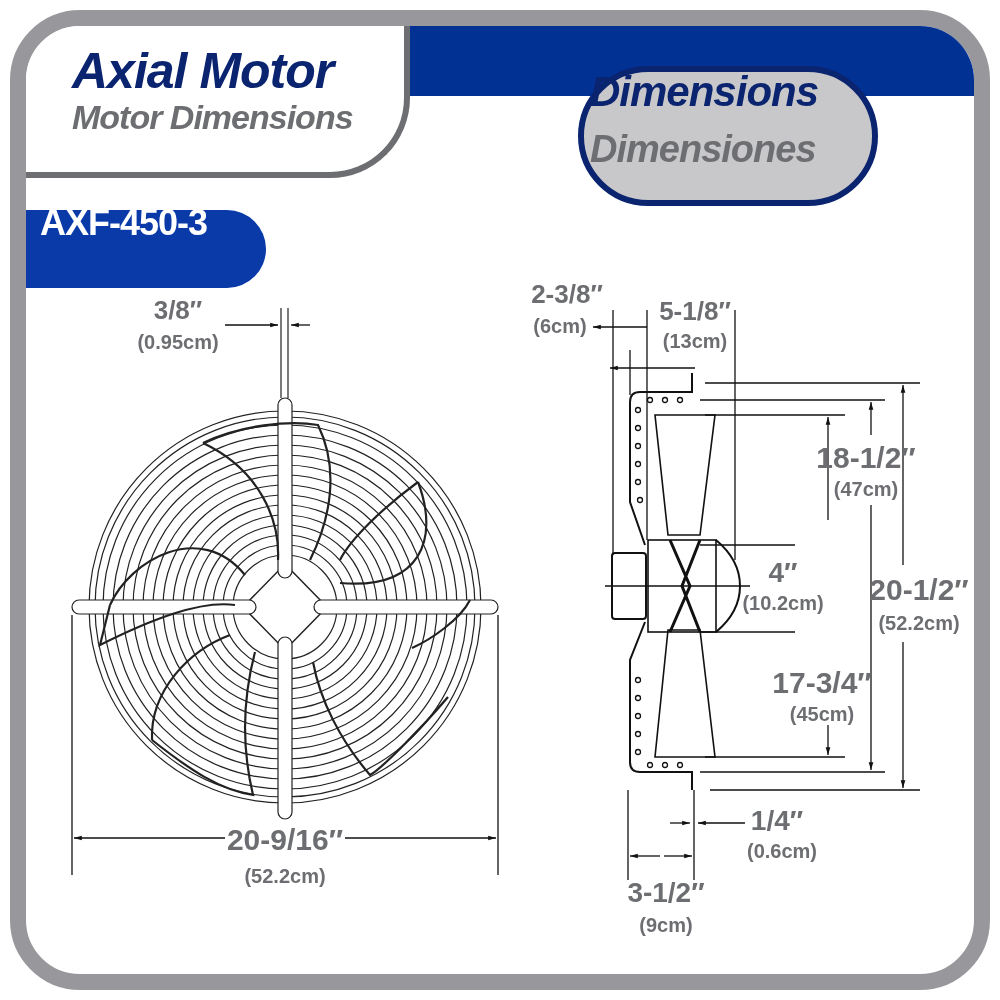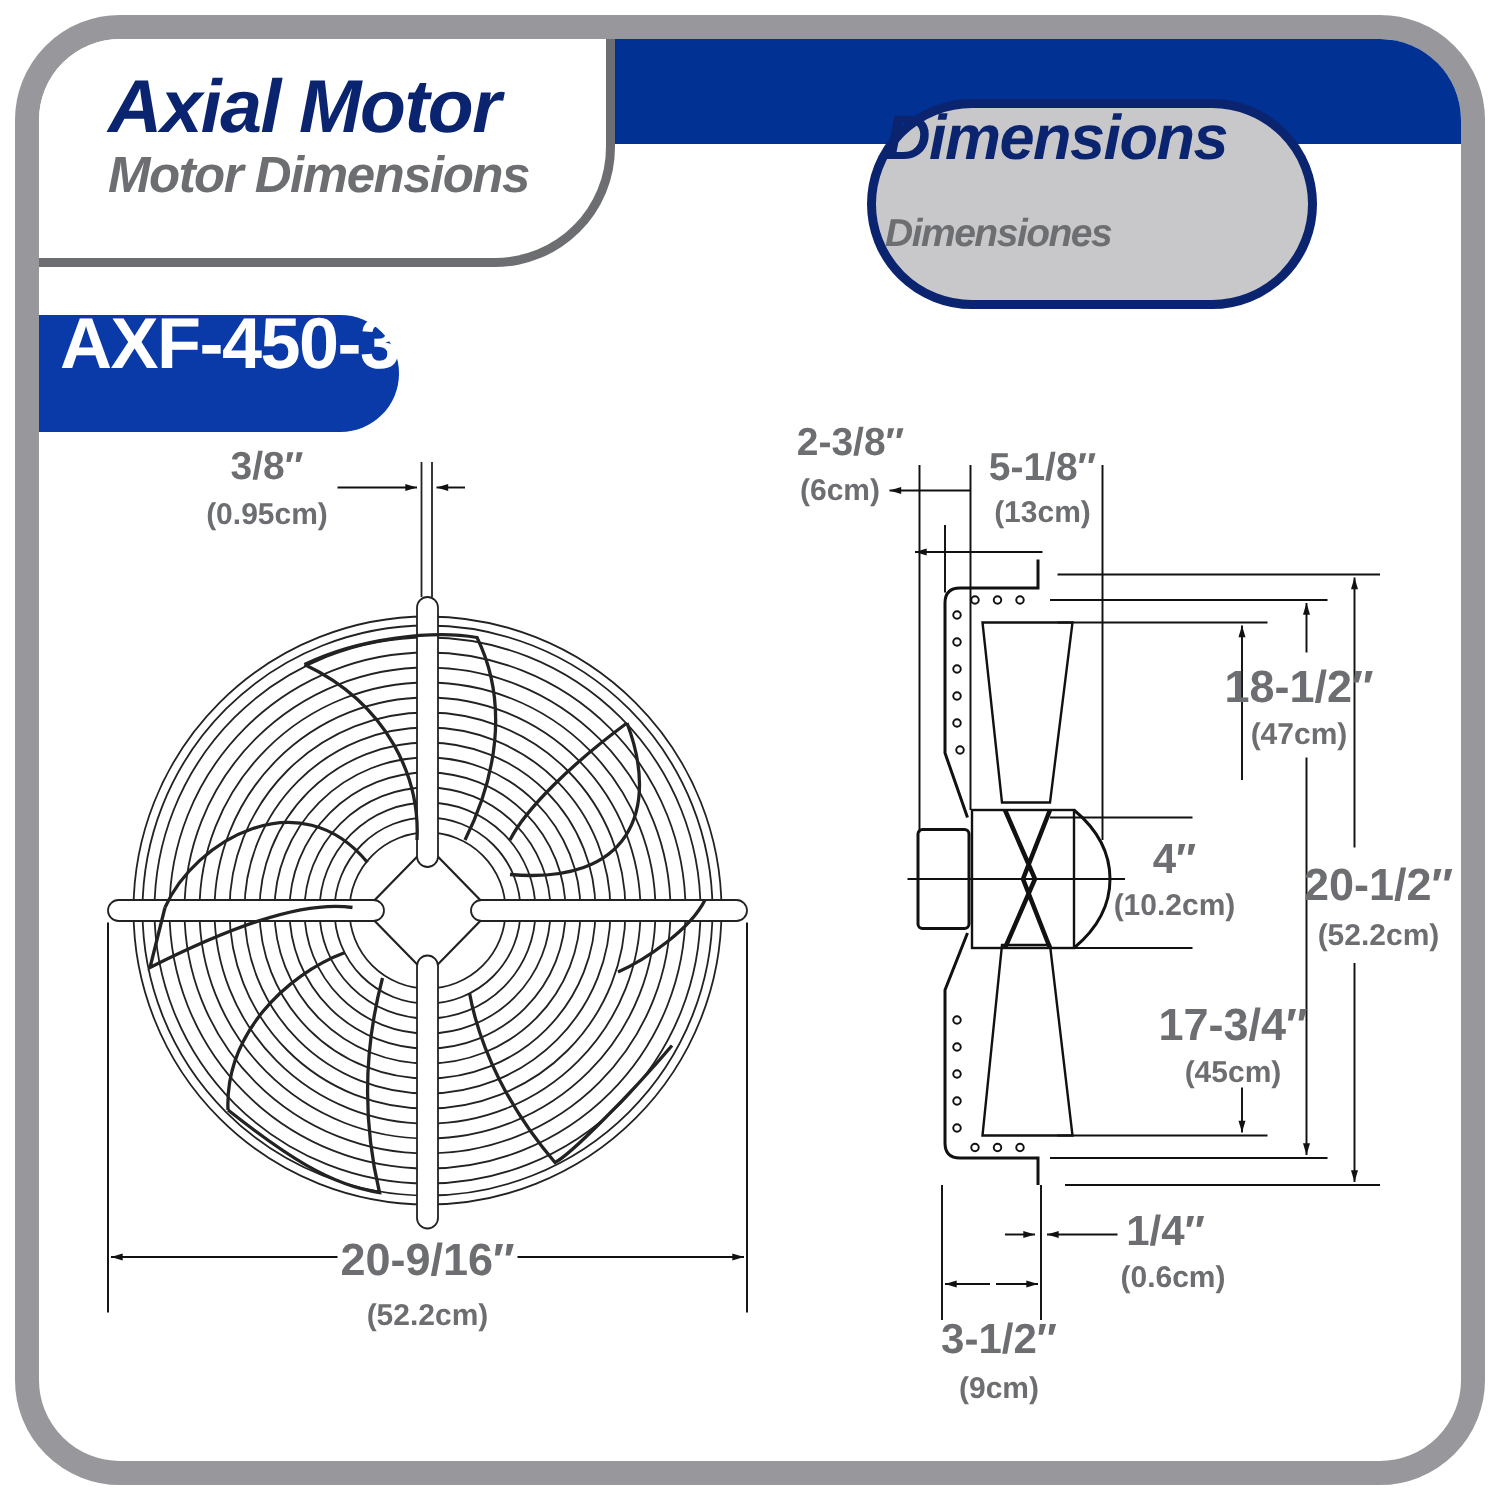--- a/index.html
+++ b/index.html
@@ -4,23 +4,23 @@
 <style>
   html, body { margin:0; padding:0; background:#ffffff; }
   body { width:1000px; height:1000px; position:relative; overflow:hidden; font-family:"Liberation Sans", sans-serif; }
   .frame { position:absolute; left:10px; top:10px; width:980px; height:980px; box-sizing:border-box; border:16px solid #98989c; border-radius:70px; background:#fff; overflow:hidden; }
   .blue-band { position:absolute; left:340px; top:0; right:0; height:70px; background:#023194; }
   .title-pill { position:absolute; left:-16px; top:-16px; width:400px; height:168px; background:#fff; border:6px solid #6d6e71; border-left:none; border-top:none; border-radius:0 0 80px 0; box-sizing:border-box; }
   .title-main { position:absolute; left:72px; top:42px; font-size:50px; font-weight:bold; font-style:italic; color:#0b2470; letter-spacing:-1px; }
   .title-sub { position:absolute; left:72px; top:98px; font-size:34px; font-weight:bold; font-style:italic; color:#6d6e71; letter-spacing:-1px; }
   .dim-pill { position:absolute; left:552px; top:40px; width:300px; height:140px; border:6px solid #0b2470; border-radius:70px; background:#c8c8ca; box-sizing:border-box; }
   .dim-main { position:absolute; left:590px; top:68px; font-size:42px; font-weight:bold; font-style:italic; color:#0b2470; letter-spacing:-1px; }
-  .dim-sub { position:absolute; left:590px; top:128px; font-size:26px; font-weight:bold; font-style:italic; color:#6d6e71; letter-spacing:-1px;margin-top:12px; }
+  .dim-sub { position:absolute; left:590px; top:128px; font-size:38px; font-weight:bold; font-style:italic; color:#6d6e71; letter-spacing:-1px; }
   .model-pill { position:absolute; left:-16px; top:184px; width:256px; height:78px; background:#0a3aa8; border-radius:0 40px 40px 0; }
-  .model-text { position:absolute; left:40px; top:202px; font-size:48px; font-weight:bold; color:#fff; letter-spacing:-1px; }
+  .model-text { position:absolute; left:40px; top:202px; font-size:36px; font-weight:bold; color:#fff; letter-spacing:-1px; }
   svg.drawing { position:absolute; left:0; top:0; }
   .lbl { font-family:"Liberation Sans", sans-serif; font-weight:bold; fill:#6d6e71; }
 </style>
 </head>
 <body>
 
 <div class="frame">
   <div class="blue-band"></div>
   <div class="title-pill"></div>
   <div class="model-pill"></div>

